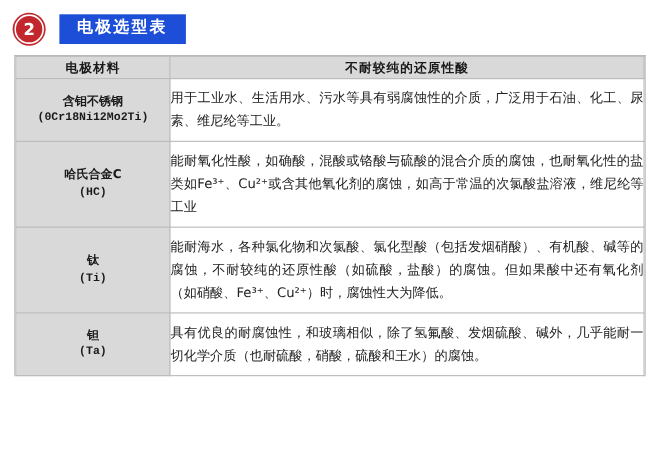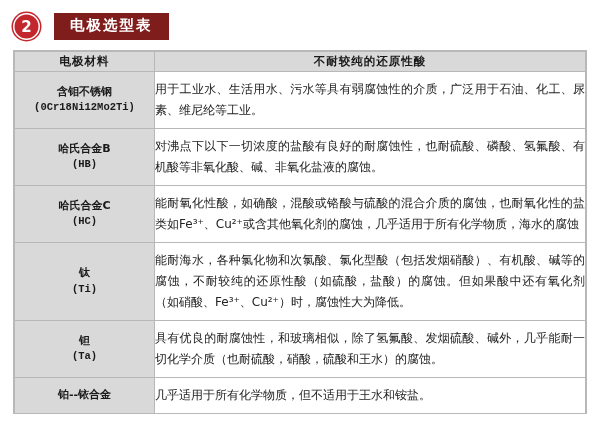--- a/index.html
+++ b/index.html
@@ -39,21 +39,21 @@
     font-weight: bold;
     display: flex;
     align-items: center;
     justify-content: center;
     box-shadow: inset 0 0 0 1.5px #ffffff, 0 0 0 1.5px #c1272d;
     box-sizing: border-box;
     flex: 0 0 auto;
   }
   .title-bar {
     margin-left: 14px;
-    background: #7f1d1d;
+    background: #1d4ed8;
     color: #ffffff;
     font-size: 14.5px;
     font-weight: bold;
     letter-spacing: 2px;
     padding: 5px 16px 6px 16px;
     line-height: 1.1;
     white-space: nowrap;
   }
   
   .table-wrap {
@@ -133,49 +133,36 @@
       <tbody>
         <tr>
           <td class="mat">
             <span>含钼不锈钢</span>
             <span class="sub">(0Cr18Ni12Mo2Ti)</span>
           </td>
           <td class="desc">用于工业水、生活用水、污水等具有弱腐蚀性的介质，广泛用于石油、化工、尿素、维尼纶等工业。</td>
         </tr>
         <tr>
           <td class="mat">
-            <span>哈氏合金B</span>
-            <span class="sub">(HB)</span>
-          </td>
-          <td class="desc">对沸点下以下一切浓度的盐酸有良好的耐腐蚀性，也耐硫酸、磷酸、氢氟酸、有机酸等非氧化酸、碱、非氧化盐液的腐蚀。</td>
-        </tr>
-        <tr>
-          <td class="mat">
             <span>哈氏合金C</span>
             <span class="sub">(HC)</span>
           </td>
-          <td class="desc">能耐氧化性酸，如确酸，混酸或铬酸与硫酸的混合介质的腐蚀，也耐氧化性的盐类如Fe³⁺、Cu²⁺或含其他氧化剂的腐蚀，几乎适用于所有化学物质，海水的腐蚀</td>
+          <td class="desc">能耐氧化性酸，如确酸，混酸或铬酸与硫酸的混合介质的腐蚀，也耐氧化性的盐类如Fe³⁺、Cu²⁺或含其他氧化剂的腐蚀，如高于常温的次氯酸盐溶液，维尼纶等工业</td>
         </tr>
         <tr>
           <td class="mat">
             <span>钛</span>
             <span class="sub">(Ti)</span>
           </td>
           <td class="desc">能耐海水，各种氯化物和次氯酸、氯化型酸（包括发烟硝酸）、有机酸、碱等的腐蚀，不耐较纯的还原性酸（如硫酸，盐酸）的腐蚀。但如果酸中还有氧化剂（如硝酸、Fe³⁺、Cu²⁺）时，腐蚀性大为降低。</td>
         </tr>
         <tr>
           <td class="mat">
             <span>钽</span>
             <span class="sub">(Ta)</span>
           </td>
           <td class="desc">具有优良的耐腐蚀性，和玻璃相似，除了氢氟酸、发烟硫酸、碱外，几乎能耐一切化学介质（也耐硫酸，硝酸，硫酸和王水）的腐蚀。</td>
         </tr>
-        <tr>
-          <td class="mat">
-            <span>铂--铱合金</span>
-          </td>
-          <td class="desc">几乎适用于所有化学物质，但不适用于王水和铵盐。</td>
-        </tr>
       </tbody>
     </table>
   </div>
 
 </div>
 
 </body></html>

